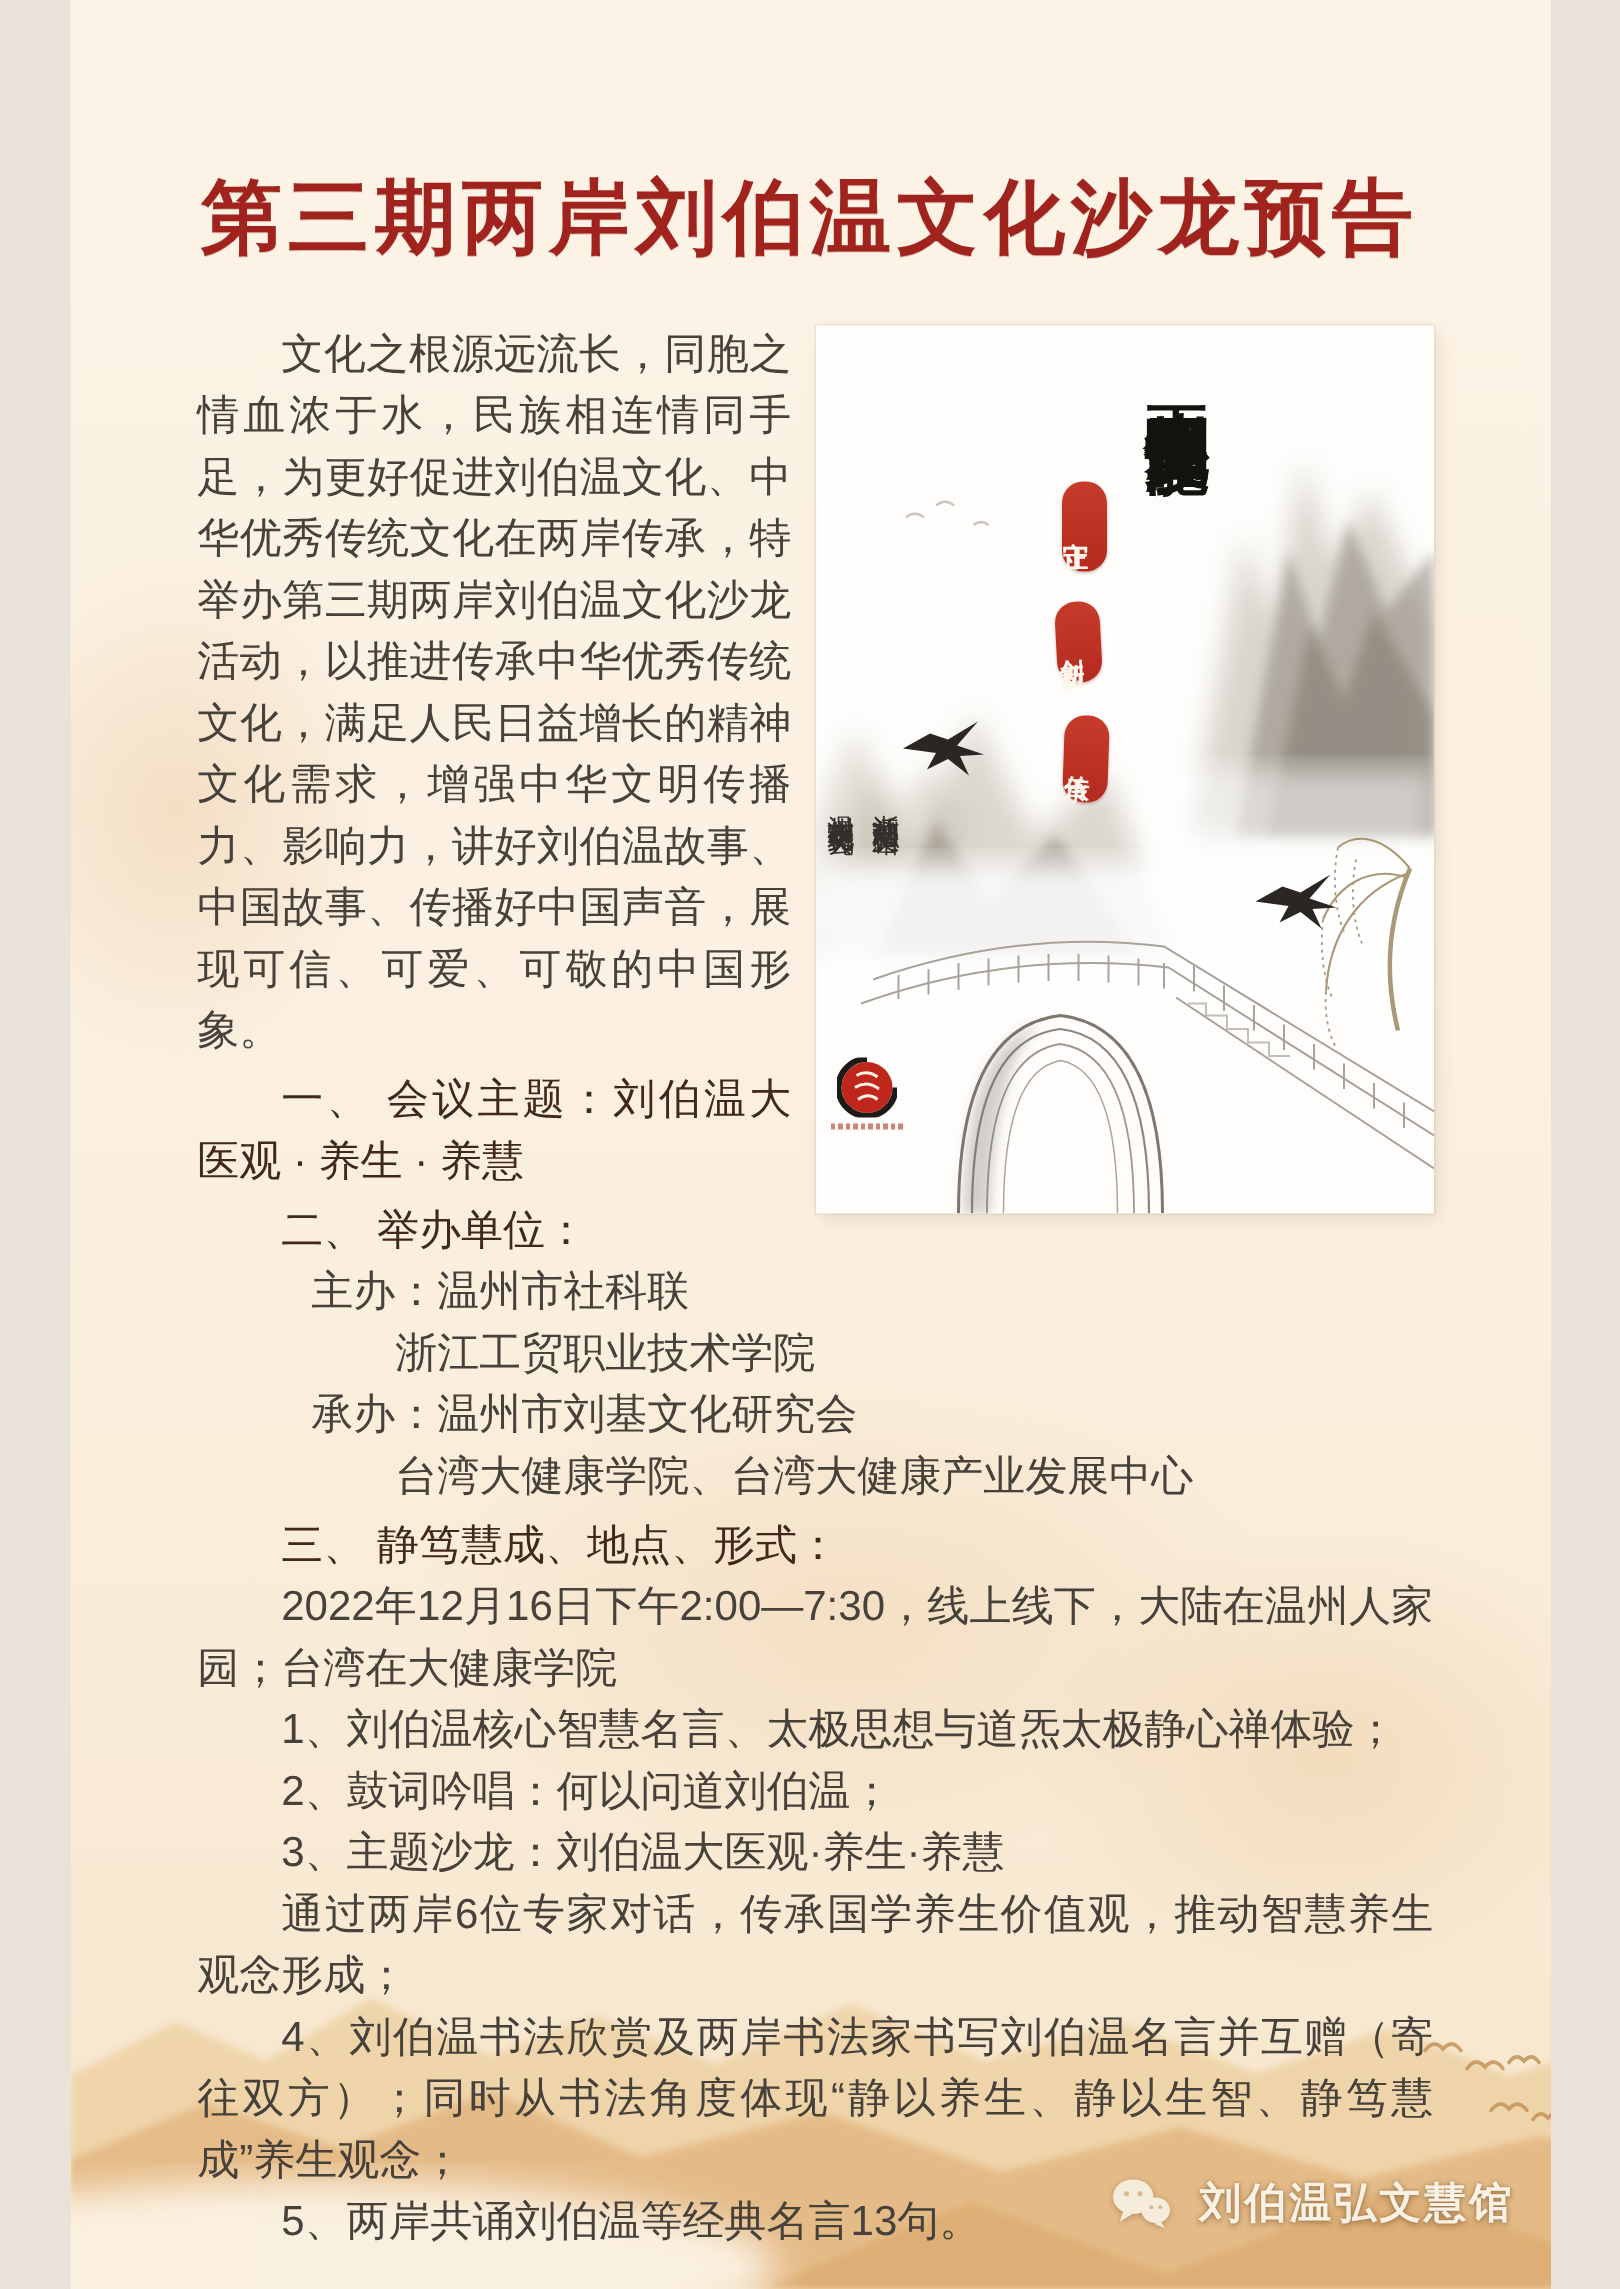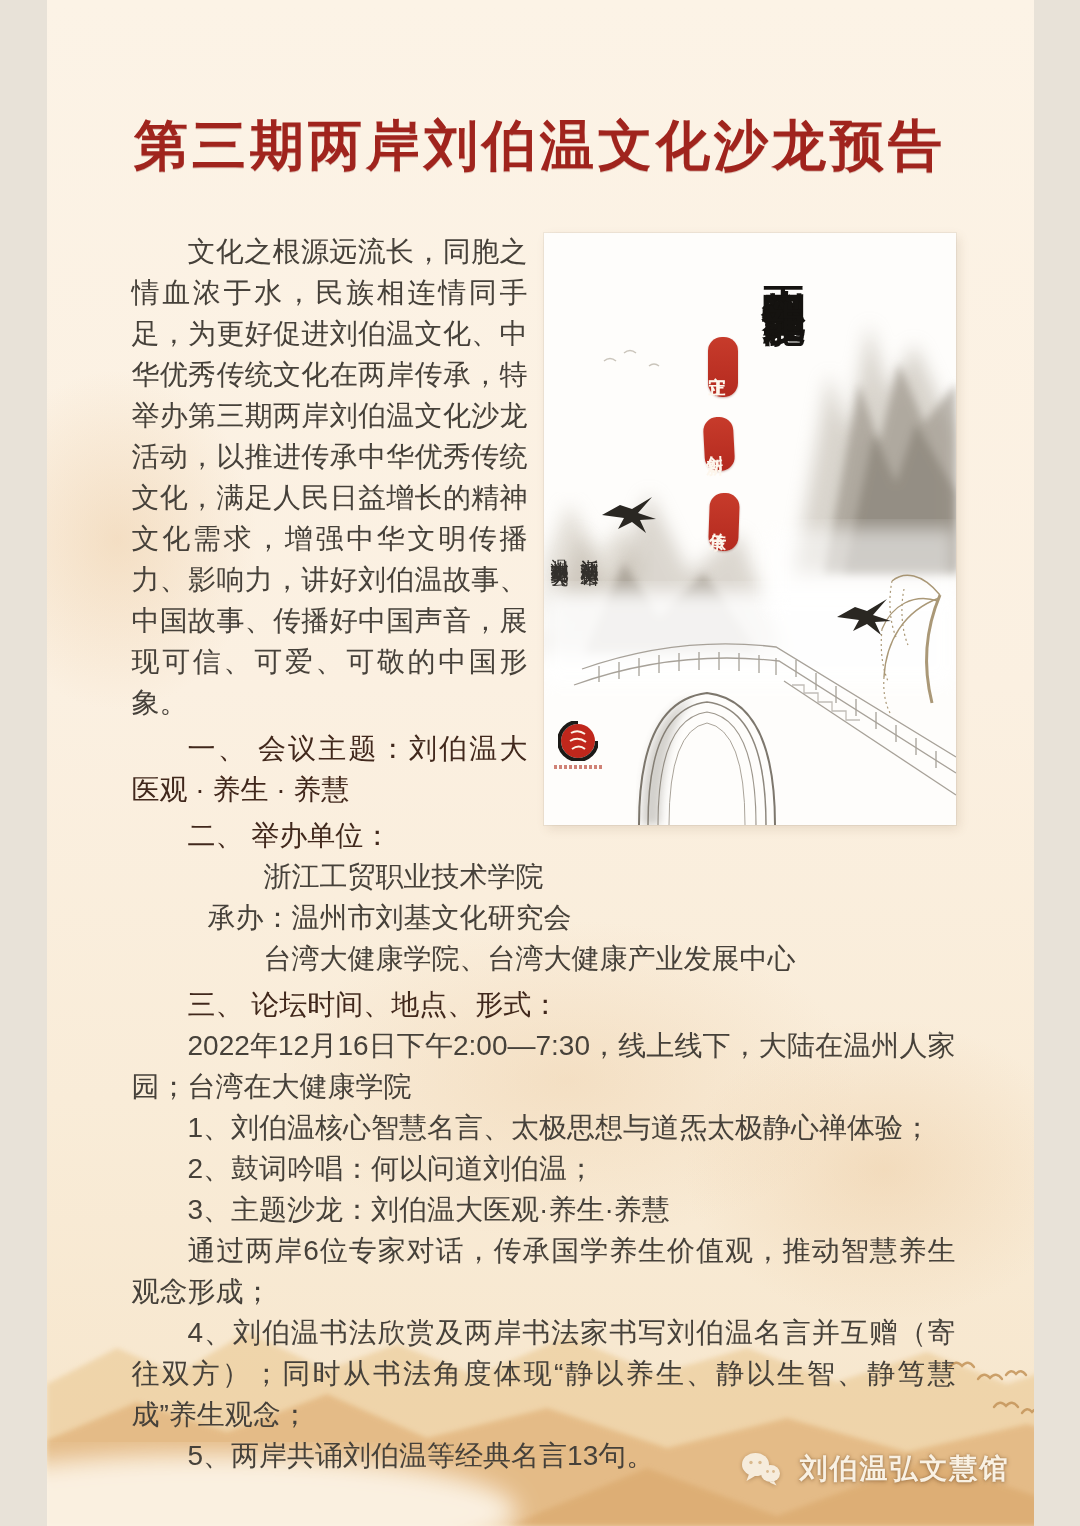--- a/index.html
+++ b/index.html
@@ -28,21 +28,21 @@
     margin:0;padding-top:116px;
     text-align:center;
     font-size:54px;line-height:1.1;font-weight:900;
     letter-spacing:4px;
     color:#a0241d;
     text-shadow:0 1px 0 rgba(120,20,15,.25);
   }
   
   .content{
     position:relative;
-    margin:56px 78px 0 85px;
+    margin:40px 78px 0 85px;
     font-size:28px;line-height:41px;
     color:#46413a;
     text-align:justify;
   }
   .content p{margin:0;}
   .ind2{text-indent:56px;}
   .ind3{text-indent:76px;}
   .ind4{text-indent:132px;}
   .h{font-weight:normal;color:#41281c;margin-top:5px !important;}
   
@@ -223,24 +223,25 @@
         <circle cx="20" cy="20" r="17" fill="#c0271c"></circle>
         <path d="M20,1 A19,19 0 1,0 39,20" fill="none" stroke="#1c1a17" stroke-width="4"></path>
         <path d="M13,12 Q20,8 27,13 M12,20 Q20,15 28,21 M14,28 Q21,23 27,28" stroke="#fdf4e8" stroke-width="2" fill="none"></path>
       </svg>
       <div class="seal-caption"></div>
     </aside>
 
     <p class="intro ind2">文化之根源远流长，同胞之情血浓于水，民族相连情同手足，为更好促进刘伯温文化、中华优秀传统文化在两岸传承，特举办第三期两岸刘伯温文化沙龙活动，以推进传承中华优秀传统文化，满足人民日益增长的精神文化需求，增强中华文明传播力、影响力，讲好刘伯温故事、中国故事、传播好中国声音，展现可信、可爱、可敬的中国形象。</p>
     <p class="h ind2">一、 会议主题：刘伯温大医观 · 养生 · 养慧</p>
     <p class="h ind2">二、 举办单位：</p>
+    <p class="ind3">主办：温州市社科联</p>
     <p class="ind4">浙江工贸职业技术学院</p>
     <p class="ind3">承办：温州市刘基文化研究会</p>
     <p class="ind4">台湾大健康学院、台湾大健康产业发展中心</p>
-    <p class="h ind2">三、 论坛时间、地点、形式：</p>
+    <p class="h ind2">三、 静笃慧成、地点、形式：</p>
     <p class="ind2">2022年12月16日下午2:00—7:30，线上线下，大陆在温州人家园；台湾在大健康学院</p>
     <p class="ind2">1、刘伯温核心智慧名言、太极思想与道炁太极静心禅体验；</p>
     <p class="ind2">2、鼓词吟唱：何以问道刘伯温；</p>
     <p class="ind2">3、主题沙龙：刘伯温大医观·养生·养慧</p>
     <p class="ind2">通过两岸6位专家对话，传承国学养生价值观，推动智慧养生观念形成；</p>
     <p class="ind2">4、刘伯温书法欣赏及两岸书法家书写刘伯温名言并互赠（寄往双方）；同时从书法角度体现“静以养生、静以生智、静笃慧成”养生观念；</p>
     <p class="ind2">5、两岸共诵刘伯温等经典名言13句。</p>
   </div>
 
   <div class="watermark">

